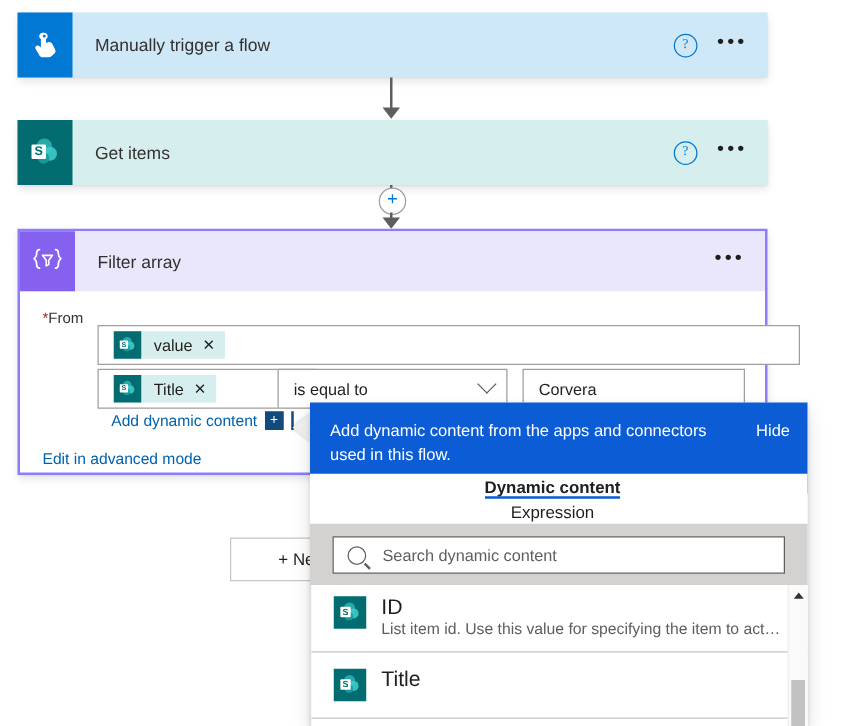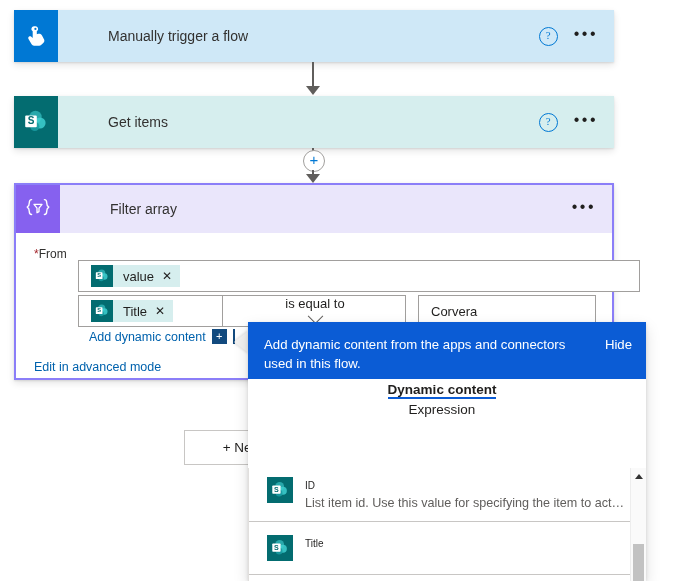--- a/index.html
+++ b/index.html
@@ -42,21 +42,20 @@
     color: #ffffff;
   }
   .card-title {
     flex: 1 1 auto;
     padding-left: 18px;
     font-size: 14px;
     color: #323130;
     white-space: nowrap;
     overflow: hidden;
     text-overflow: ellipsis;
-    margin-left: 32px;
   }
   .card-actions {
     flex: 0 0 auto;
     display: flex;
     align-items: center;
     gap: 16px;
     padding-right: 16px;
   }
   .help-icon {
     width: 17px; height: 17px;
@@ -179,21 +178,20 @@
     position: absolute;
     box-sizing: border-box;
     border: 1px solid #a19f9d;
     background: #ffffff;
     display: flex;
     align-items: center;
     justify-content: space-between;
     padding: 0 10px 0 12px;
     font-size: 13px;
     color: #201f1e;
-    flex-direction: column;
   }
   .chev {
     width: 10px; height: 10px;
     border-right: 1.4px solid #605e5c;
     border-bottom: 1.4px solid #605e5c;
     transform: rotate(45deg) translate(-3px,-3px);
   }
   .text-box {
     position: absolute;
     box-sizing: border-box;
@@ -364,21 +362,21 @@
     width: 26px; height: 26px;
     flex: 0 0 26px;
     background: #036c70;
     display: flex;
     align-items: center;
     justify-content: center;
     margin-right: 12px;
   }
   .dc-item-text { min-width: 0; }
   .dc-item-name {
-    font-size: 10px;
+    font-size: 17px;
     color: #201f1e;
     line-height: 17px;
   }
   .dc-item-desc {
     font-size: 12.6px;
     color: #605e5c;
     line-height: 18px;
     white-space: nowrap;
     overflow: hidden;
     text-overflow: ellipsis;
@@ -534,20 +532,26 @@
     <div id="dc-banner">
       <div id="dc-banner-text">Add dynamic content from the apps and connectors used in this flow.</div>
       <div id="dc-hide">Hide</div>
     </div>
 
     <div id="dc-tabs">
       <div class="dc-tab active">Dynamic content</div>
       <div class="dc-tab">Expression</div>
     </div>
 
+    <div id="dc-search-region">
+      <div id="dc-search-box">
+        <span class="search-glyph"></span>
+        <span id="dc-search-ph">Search dynamic content</span>
+      </div>
+    </div>
 
     <div id="dc-list">
 
       <div class="dc-item">
         <span class="dc-item-ico">
           <svg class="sp-svg" width="20" height="20" viewBox="0 0 28 28" aria-hidden="true">
             <circle cx="13.5" cy="9" r="6.2" fill="#28a8ab"></circle>
             <circle cx="18" cy="15" r="5.6" fill="#3ecfcf" opacity="0.85"></circle>
             <circle cx="12.8" cy="18.4" r="4.6" fill="#1a9ba1" opacity="0.9"></circle>
             <rect x="3.2" y="7.6" width="11.6" height="11.6" rx="1" fill="#ffffff"></rect>

